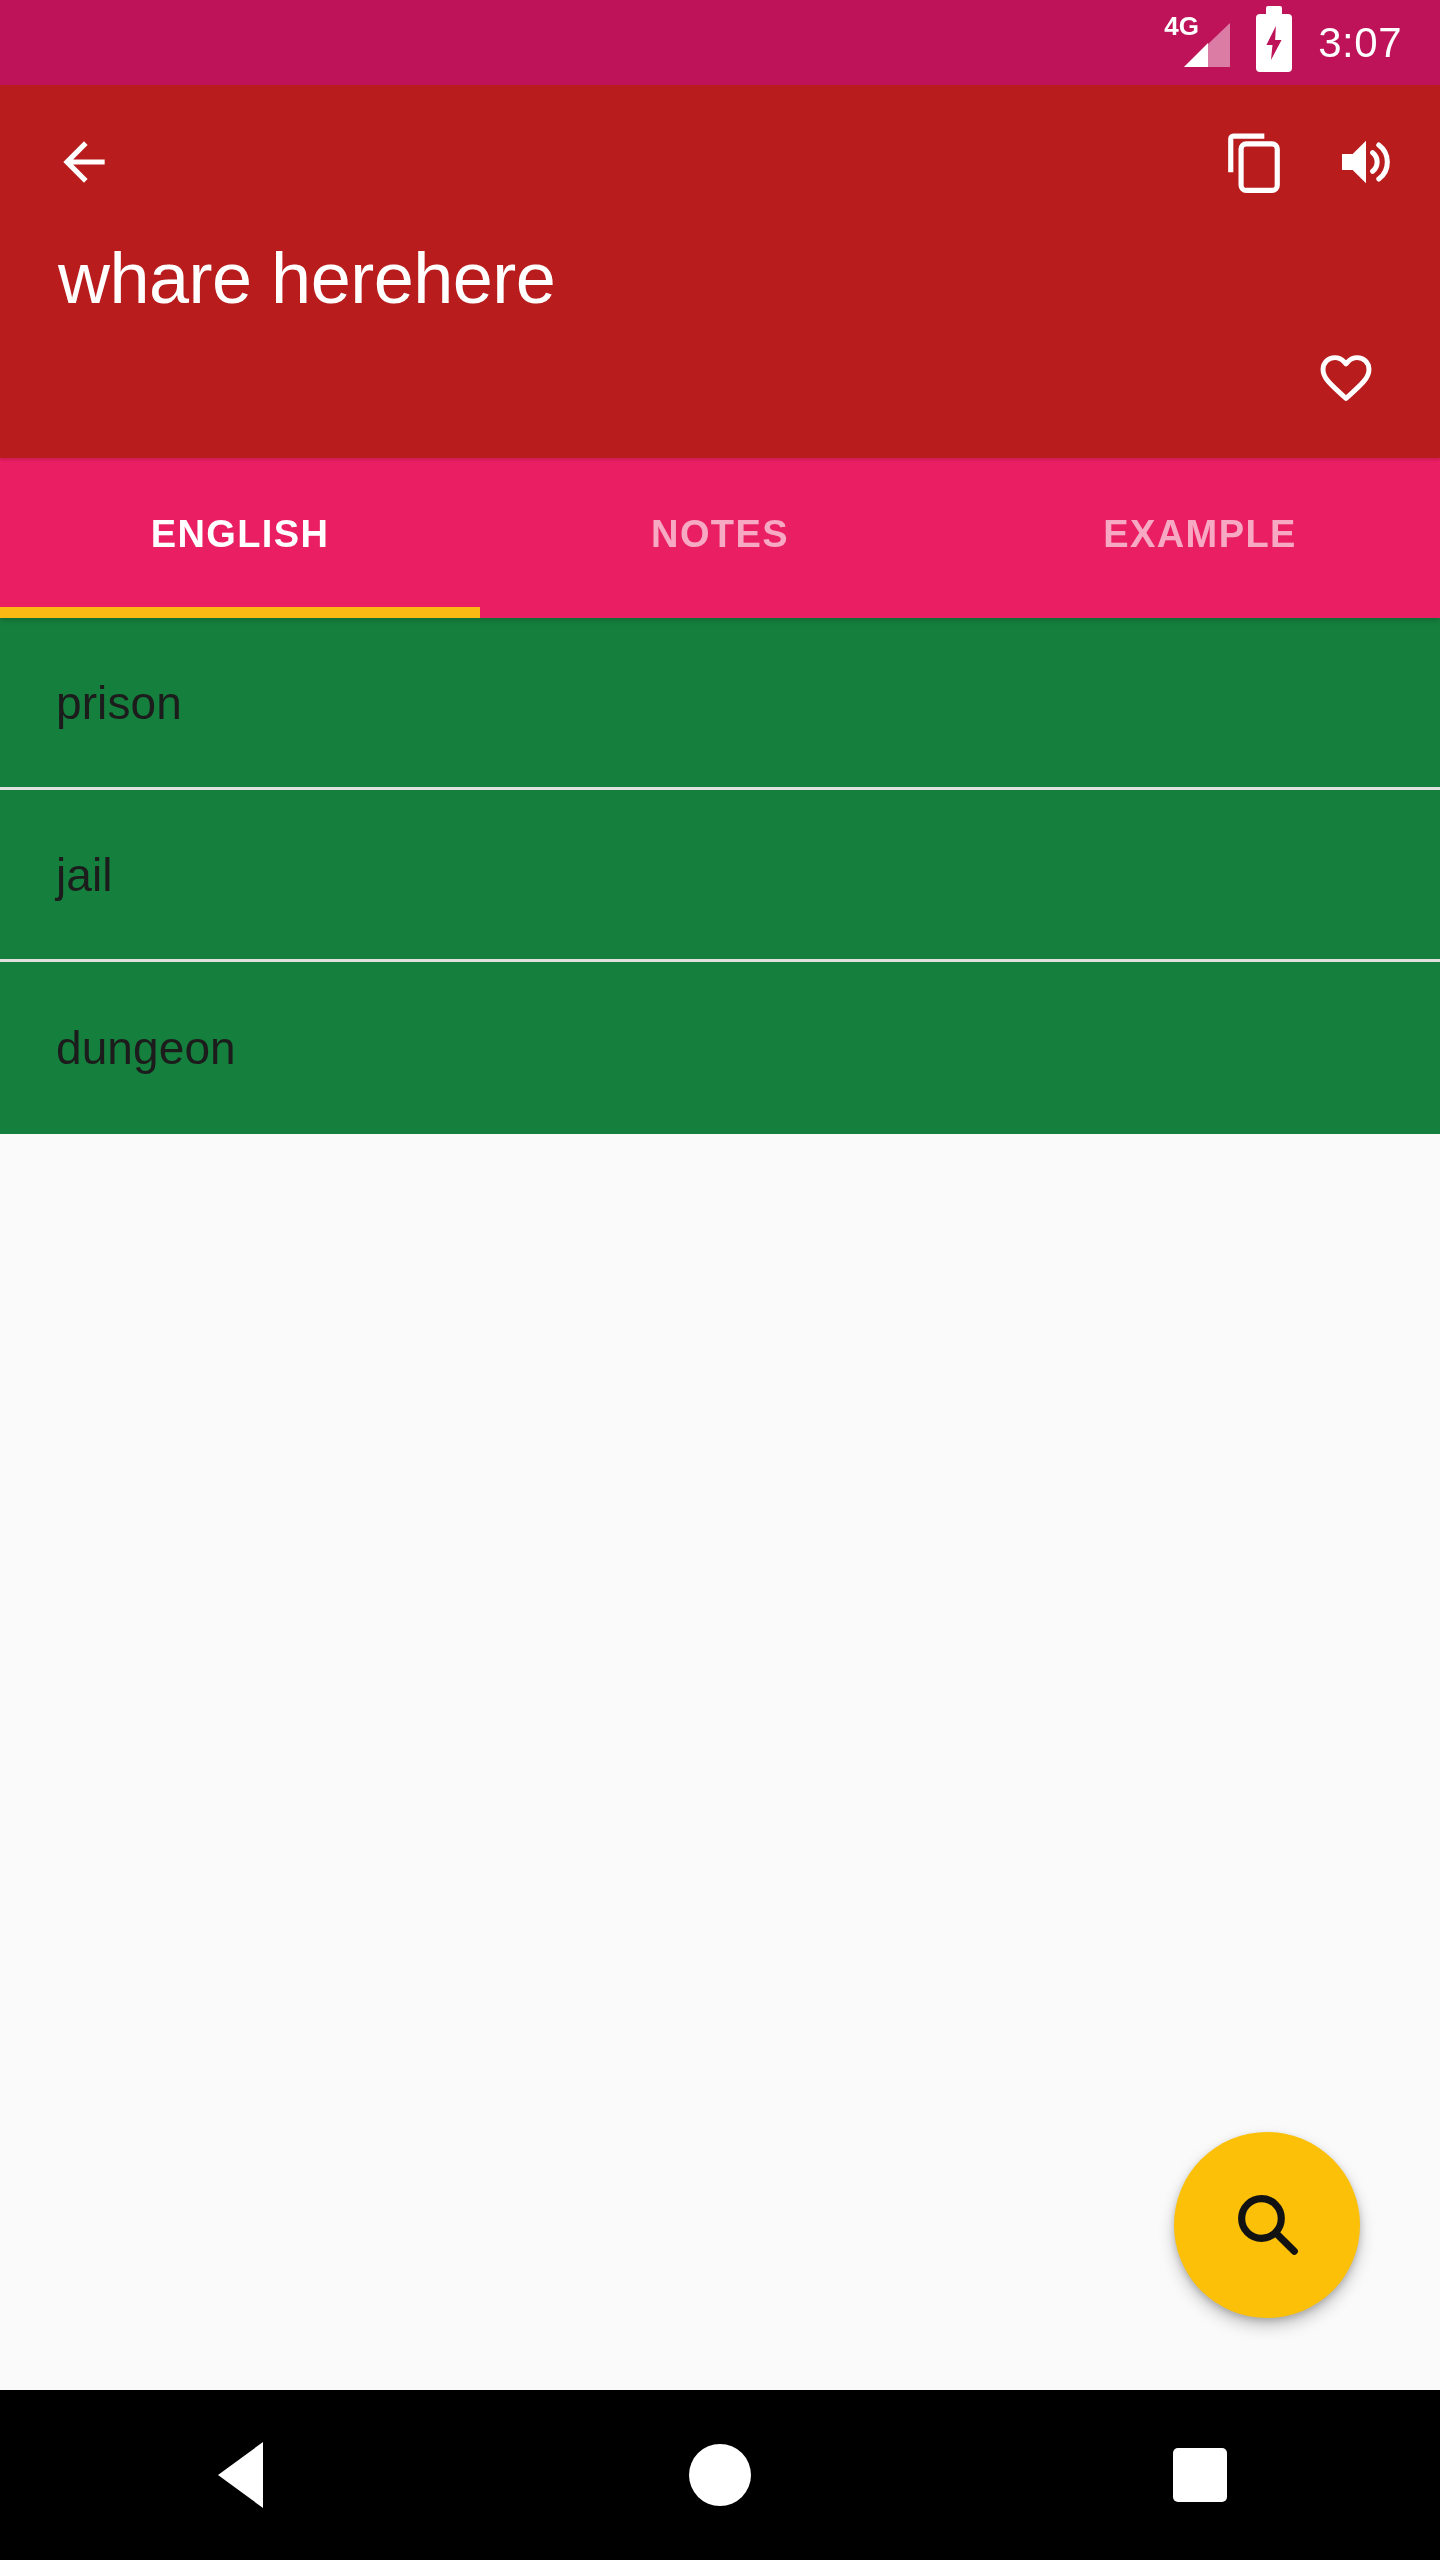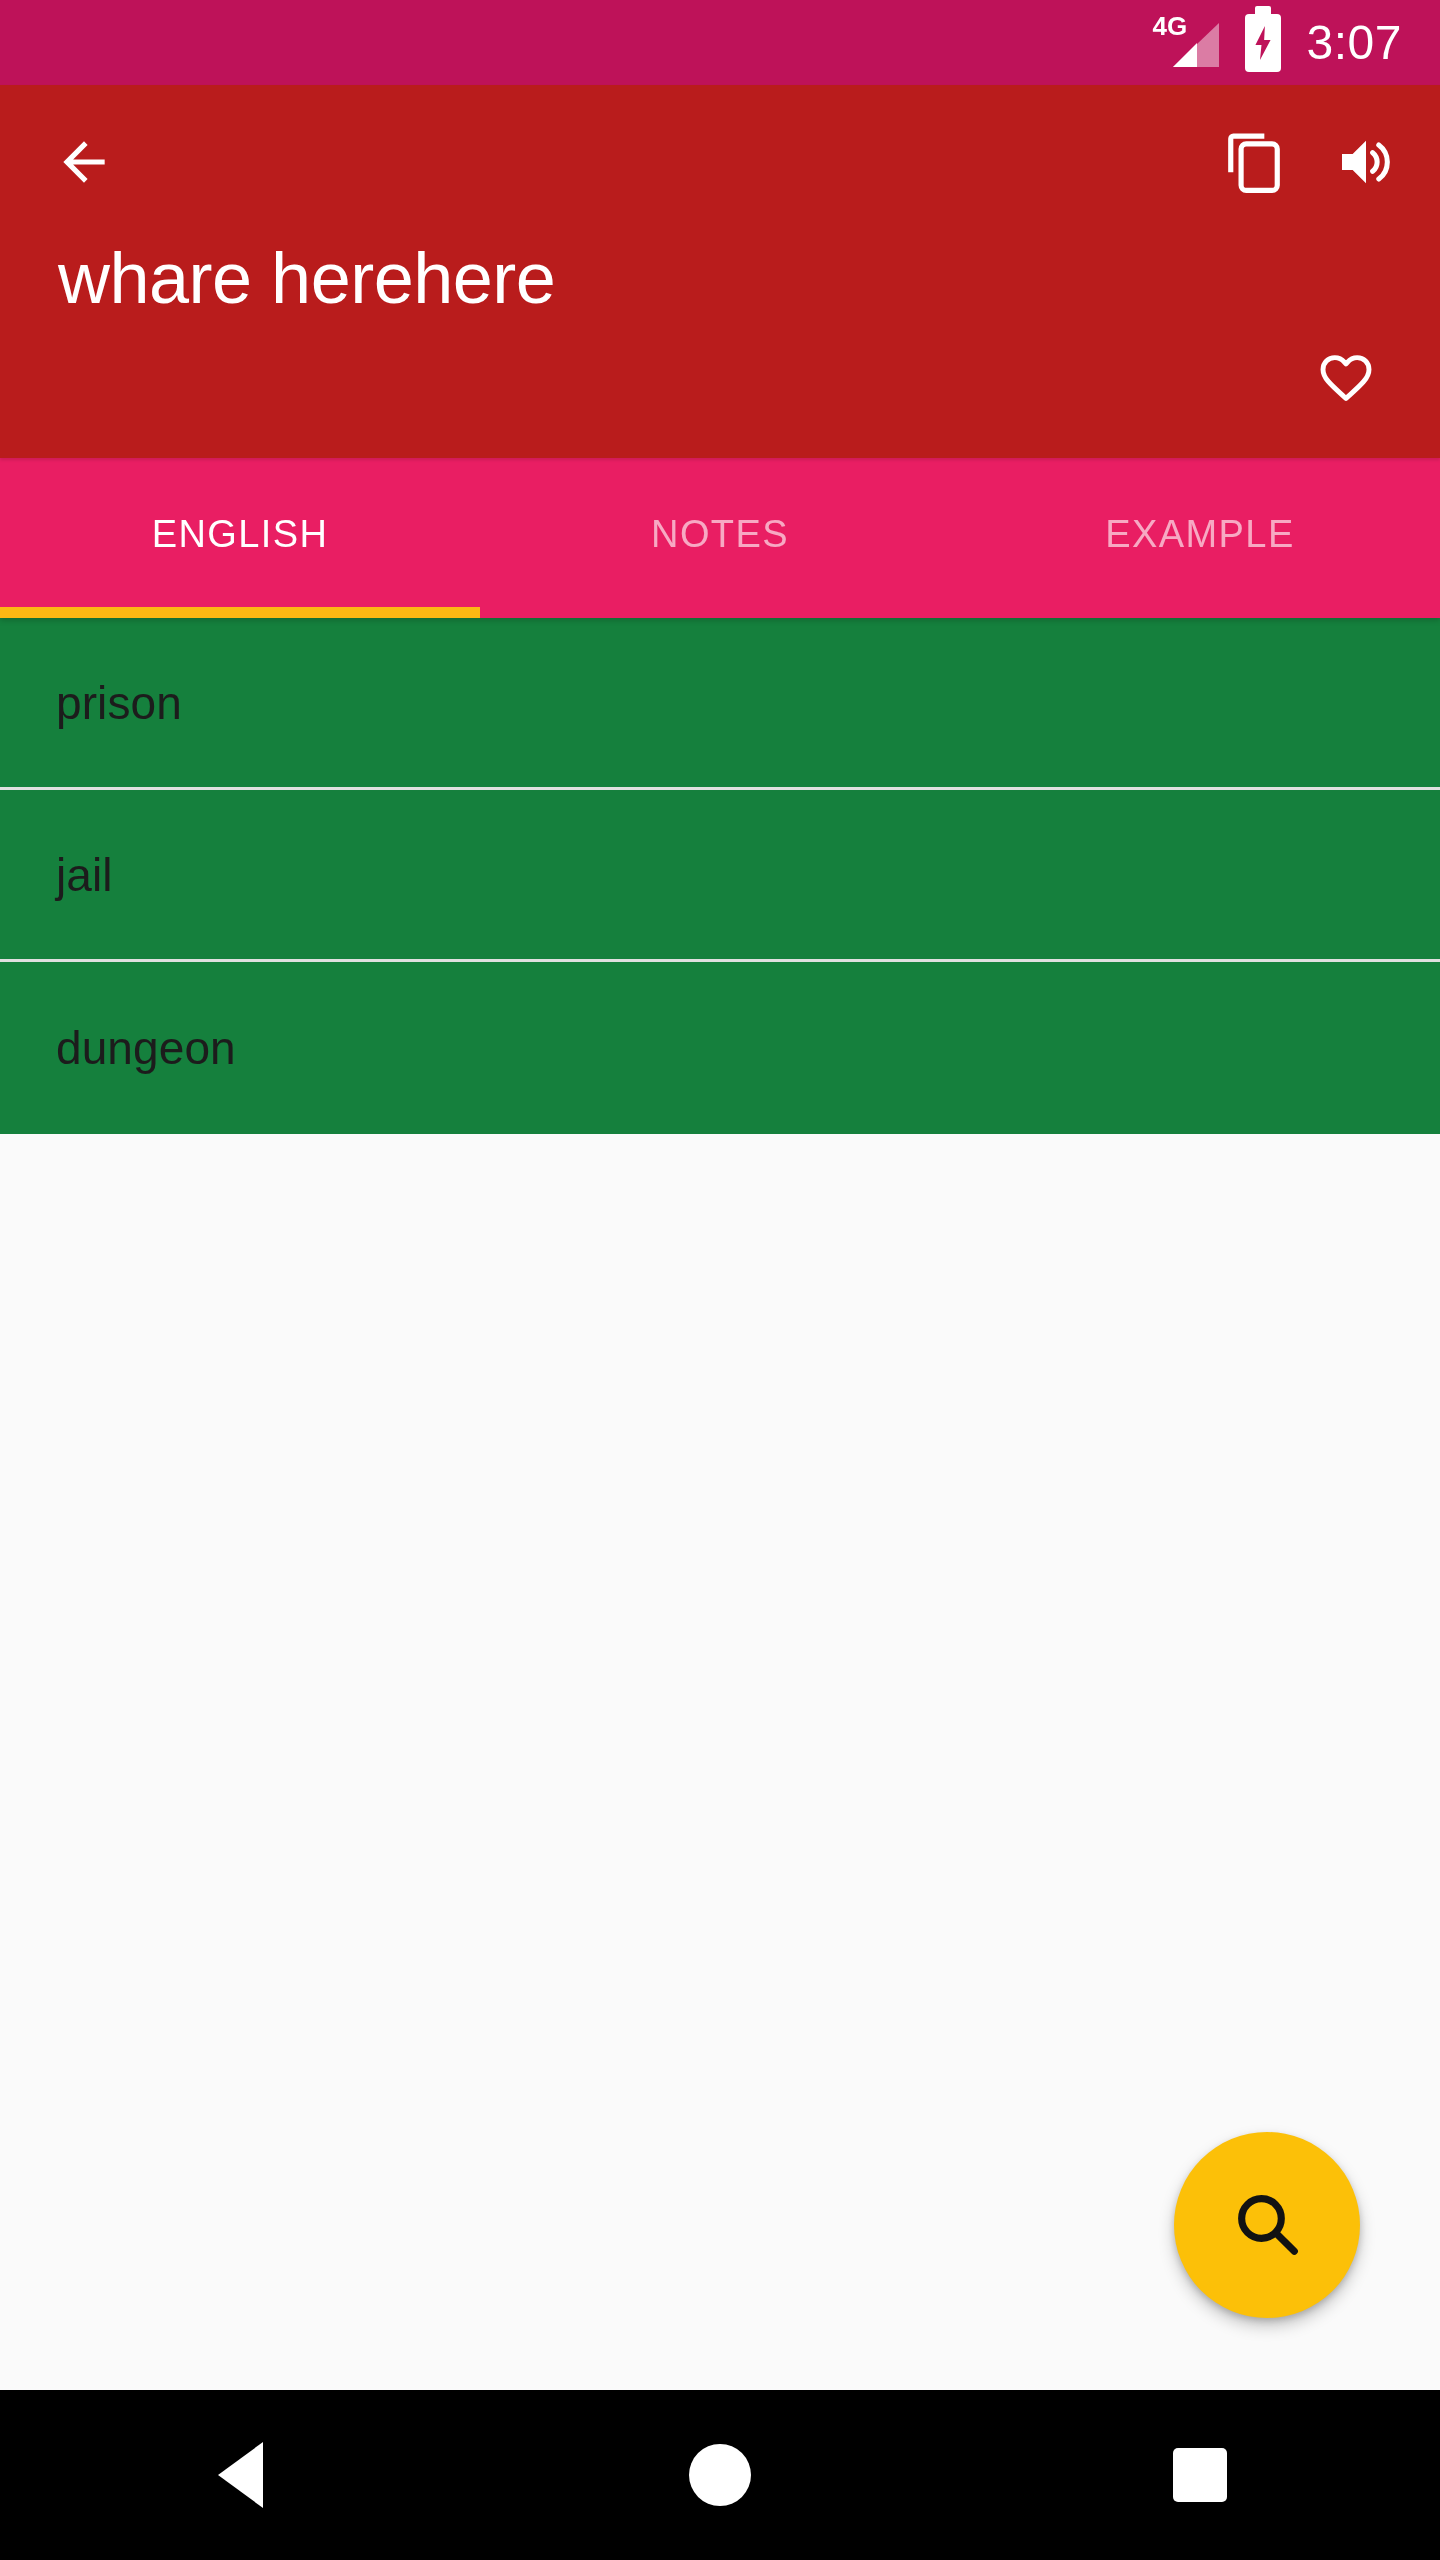--- a/index.html
+++ b/index.html
@@ -50,21 +50,21 @@
   .battery::before {
     content:""; position:absolute; top:-8px; left:50%;
     transform:translateX(-50%);
     width:16px; height:8px; background:#FFFFFF; border-radius:2px 2px 0 0;
   }
   .battery .bolt {
     position:absolute; inset:0; display:flex; align-items:center; justify-content:center;
   }
   .battery .bolt svg { width:20px; height:34px; }
   .clock {
-    color:#FFFFFF; font-size:48px; font-weight:normal; letter-spacing:0.5px;
+    color:#FFFFFF; font-size:42px; font-weight:normal; letter-spacing:0.5px;
   }
 
   
   .app-bar {
     background:#b91c1c;
     flex:0 0 auto;
     position:relative;
     padding:16px 36px;
     box-shadow:0 2px 3px rgba(0,0,0,0.12);
     z-index:5;
@@ -105,21 +105,21 @@
     position:relative;
     box-shadow:0 3px 5px rgba(0,0,0,0.16);
     z-index:4;
   }
   .tab {
     flex:1 1 0;
     display:flex; align-items:center; justify-content:center;
     border:none; background:transparent; cursor:pointer;
     font-family:"Liberation Sans", sans-serif;
     font-size:38px;
-    font-weight:normal;
+    font-weight:bold;
     letter-spacing:1.4px;
     color:rgba(255,255,255,0.62);
     padding-bottom:8px;
   }
   .tab.active { color:#FFFFFF; }
   .tab-indicator {
     position:absolute;
     bottom:0; left:0;
     width:33.3333%;
     height:11px;

